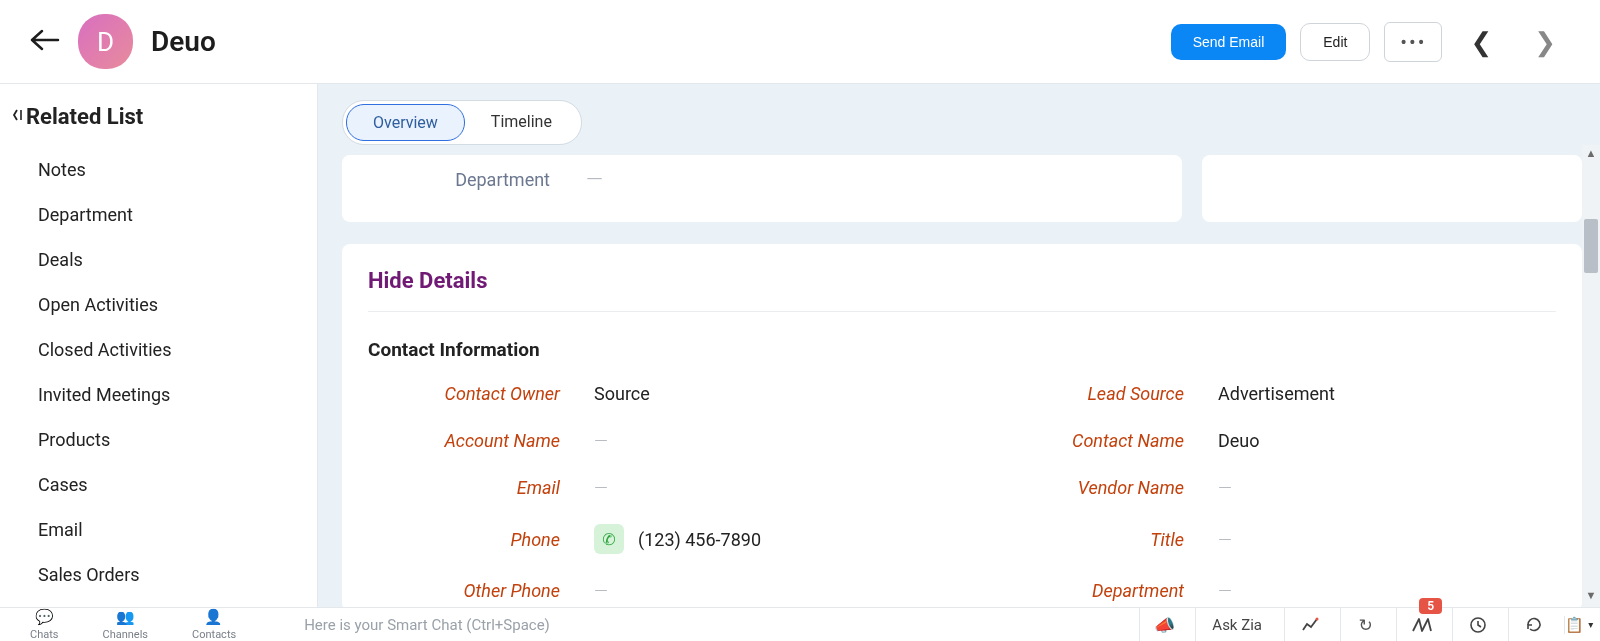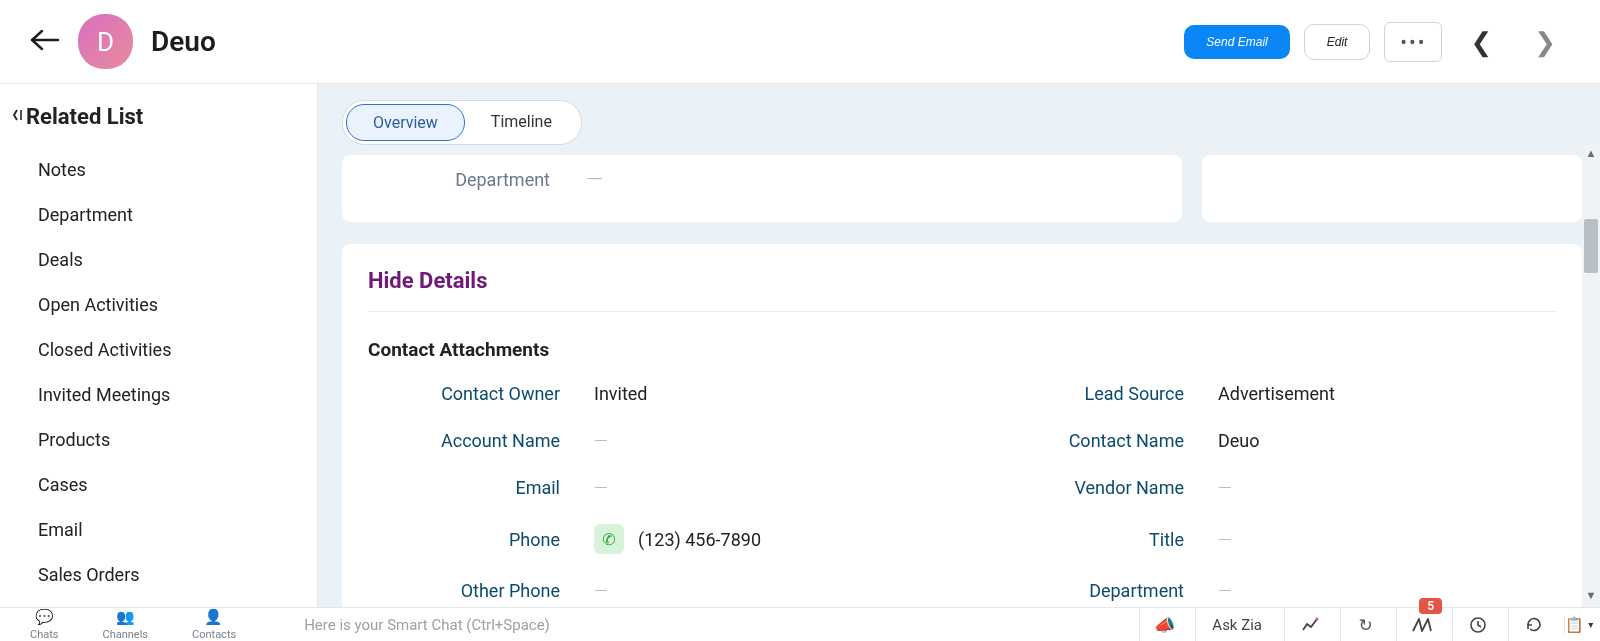--- a/index.html
+++ b/index.html
@@ -4,21 +4,21 @@
   <style>
     * { margin: 0; padding: 0; box-sizing: border-box; }
     body { font-family: -apple-system, BlinkMacSystemFont, "Segoe UI", Roboto, Helvetica, Arial, sans-serif; color: #222; background: #fff; width: 1600px; height: 641px; overflow: hidden; position: relative; }
 
     .header { display: flex; align-items: center; justify-content: space-between; padding: 12px 30px; border-bottom: 1px solid #e5e8eb; height: 84px; }
     .hdr-left { display: flex; align-items: center; gap: 18px; }
     .back-arrow { font-size: 26px; color: #000; cursor: pointer; display: inline-block; }
     .avatar { width: 55px; height: 55px; border-radius: 26px; background: linear-gradient(135deg, #d96fc0, #e88b9c); display: flex; align-items: center; justify-content: center; color: #fff; font-size: 26px; font-weight: 400; }
     .title { font-size: 28px; font-weight: 600; color: #1d1d1d; }
     .hdr-right { display: flex; align-items: center; gap: 14px; }
-    .btn { border-radius: 10px; padding: 10px 22px; font-size: 12px; cursor: pointer; display: inline-flex; align-items: center; justify-content: center; font-style: italic; }
+    .btn { border-radius: 10px; padding: 10px 22px; font-size: 14px; cursor: pointer; display: inline-flex; align-items: center; justify-content: center; }
     .btn-primary { background: #0b86f5; color: #fff; border: none; font-weight: 500; }
     .btn-secondary { background: #fff; color: #222; border: 1px solid #cfd4da; }
     .btn-more { width: 58px; height: 40px; border: 1px solid #cfd4da; border-radius: 6px; background: #fff; display: flex; align-items: center; justify-content: center; font-size: 20px; letter-spacing: 2px; color: #555; cursor: pointer; }
     .nav-chevron { font-size: 26px; color: #888; padding: 4px 14px; cursor: pointer; }
     .nav-chevron.active { color: #333; }
 
     .body-wrap { display: flex; height: calc(100% - 84px - 34px); }
     .sidebar { width: 318px; border-right: 1px solid #e5e8eb; padding: 20px 8px 0 8px; overflow-y: auto; }
     .sidebar-header { display: flex; align-items: center; gap: 0; margin-bottom: 18px; padding-left: 4px; }
     .collapse-toggle { font-size: 14px; color: #333; cursor: pointer; }
@@ -39,21 +39,21 @@
     .card.small { flex: 0 0 380px; }
     .stub-row { display: flex; align-items: center; gap: 36px; }
     .stub-label { width: 182px; text-align: right; color: #6b7890; font-size: 18px; }
     .stub-val { color: #b5b9c0; font-size: 22px; font-weight: 300; }
 
     .details-card { background: #fff; border-radius: 8px; margin-top: 22px; padding: 24px 26px 10px 26px; }
     .details-card-head { font-size: 22px; font-weight: 700; color: #701a75; padding-bottom: 18px; border-bottom: 1px solid #ebedef; cursor: pointer; }
     .section-title { font-size: 19px; font-weight: 700; color: #222; margin: 26px 0 22px 0; }
     .form-grid { display: grid; grid-template-columns: 1fr 1fr; column-gap: 60px; row-gap: 26px; }
     .pair { display: flex; align-items: center; }
-    .pair-label { width: 192px; text-align: right; color: #0c4a6e; font-size: 18px; margin-right: 34px; }
+    .pair-label { width: 192px; text-align: right; color: #c2410c; font-size: 18px; margin-right: 34px; font-style: italic; }
     .pair-val { font-size: 18px; color: #222; display: inline-flex; align-items: center; gap: 14px; }
     .empty-dash { color: #b5b9c0; font-weight: 300; }
     .phone-icon { display: inline-flex; width: 30px; height: 30px; border-radius: 6px; background: #d6f3d9; align-items: center; justify-content: center; color: #2aa33d; font-size: 16px; }
 
     .scroll-track { position: absolute; right: 0; top: 0; bottom: 0; width: 18px; background: #f0f3f6; }
     .scroll-arrow { position: absolute; left: 0; width: 18px; height: 16px; color: #6b6b6b; font-size: 11px; text-align: center; cursor: pointer; }
     .scroll-arrow.up { top: 2px; }
     .scroll-arrow.down { bottom: 2px; }
     .scroll-thumb { position: absolute; left: 2px; width: 14px; top: 74px; height: 54px; background: #b8bfc6; border-radius: 2px; cursor: pointer; }
 
@@ -132,26 +132,26 @@
           <div class="stub-row">
             <div class="stub-label">Department</div>
             <div class="stub-val empty-dash">—</div>
           </div>
         </div>
         <div class="card small"></div>
       </div>
 
       <div class="details-card">
         <div class="details-card-head">Hide Details</div>
-        <div class="section-title">Contact Attachments</div>
+        <div class="section-title">Contact Information</div>
         <div class="form-grid">
 
           <div class="pair">
             <div class="pair-label">Contact Owner</div>
-            <div class="pair-val">Invited</div>
+            <div class="pair-val">Source</div>
           </div>
           <div class="pair">
             <div class="pair-label">Lead Source</div>
             <div class="pair-val">Advertisement</div>
           </div>
 
           <div class="pair">
             <div class="pair-label">Account Name</div>
             <div class="pair-val empty-dash">—</div>
           </div>

